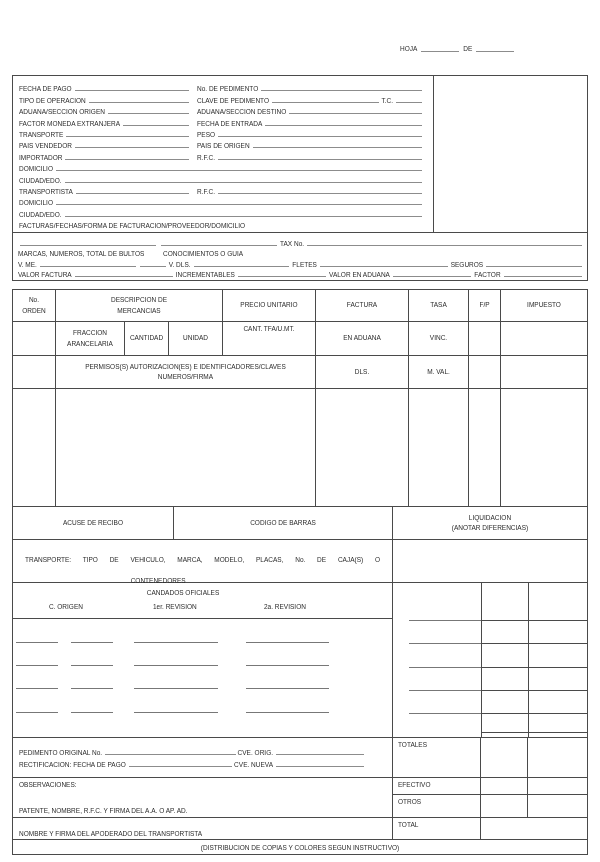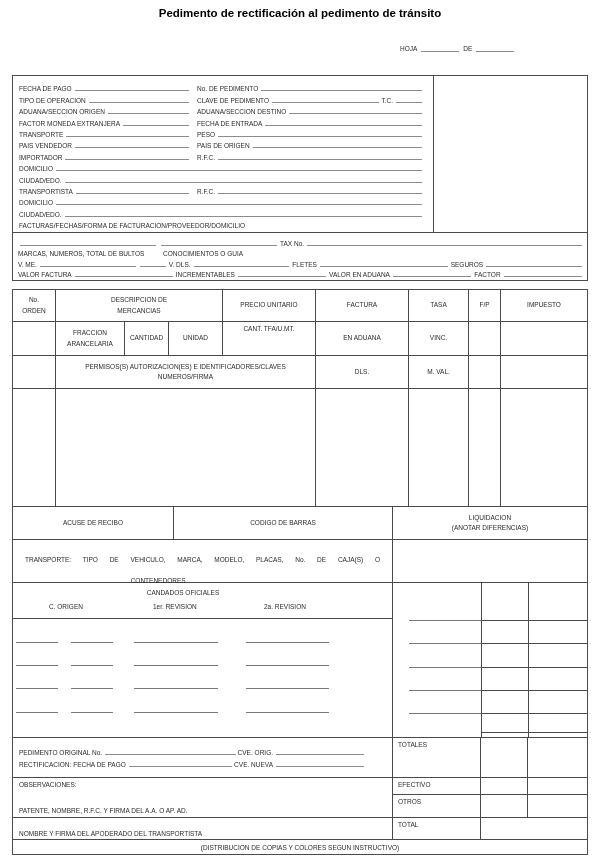--- a/index.html
+++ b/index.html
@@ -43,21 +43,20 @@
   
   .hl{position:absolute;height:0;border-top:1px solid #777;}
   .vl{position:absolute;top:0;bottom:0;width:0;border-left:1px solid #4a4a4a;}
   .cellpad{padding:3px 5px;box-sizing:border-box;font-size:6.5px;}
 </style>
 </head>
 <body>
 
 <div class="page">
 
-  <div class="title">Pedimento de rectificación al pedimento de tránsito</div>
 
   <div class="hoja">
     <span class="lb">HOJA</span>
     <span class="ul"></span>
     <span class="lb">DE</span>
     <span class="ul"></span>
   </div>
 
   <div class="band" style="top:75px;height:158px;">
     <div class="vdiv"></div>

